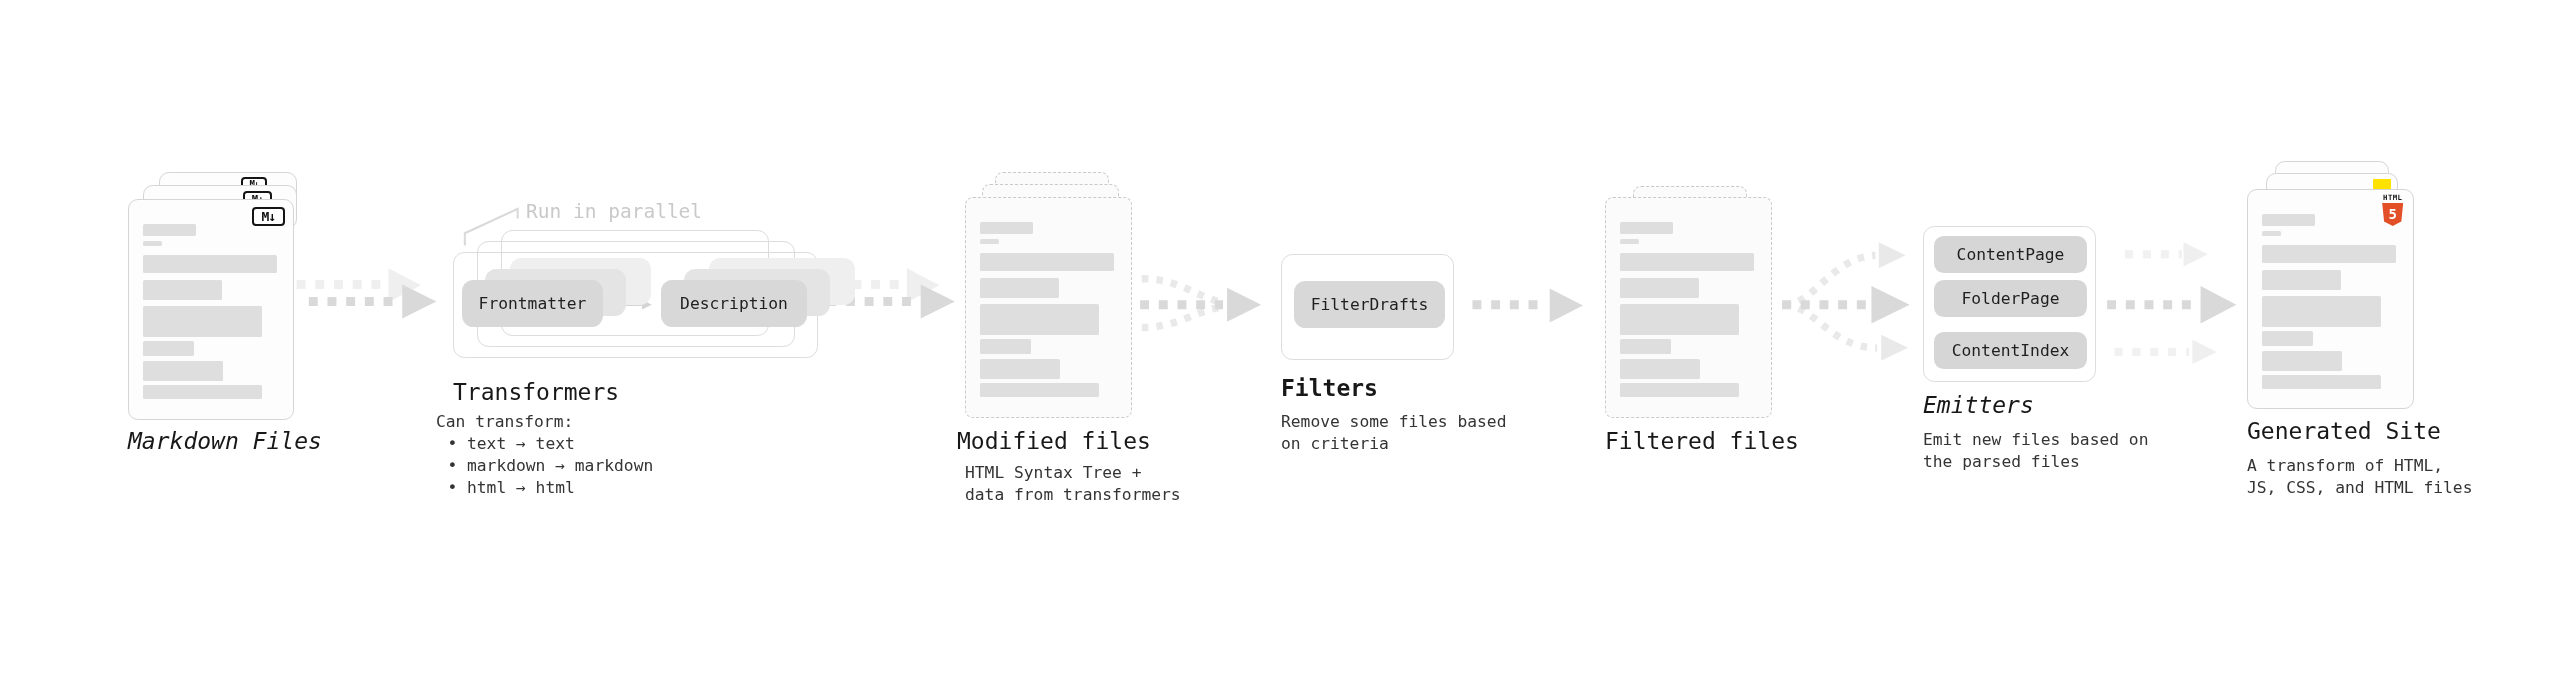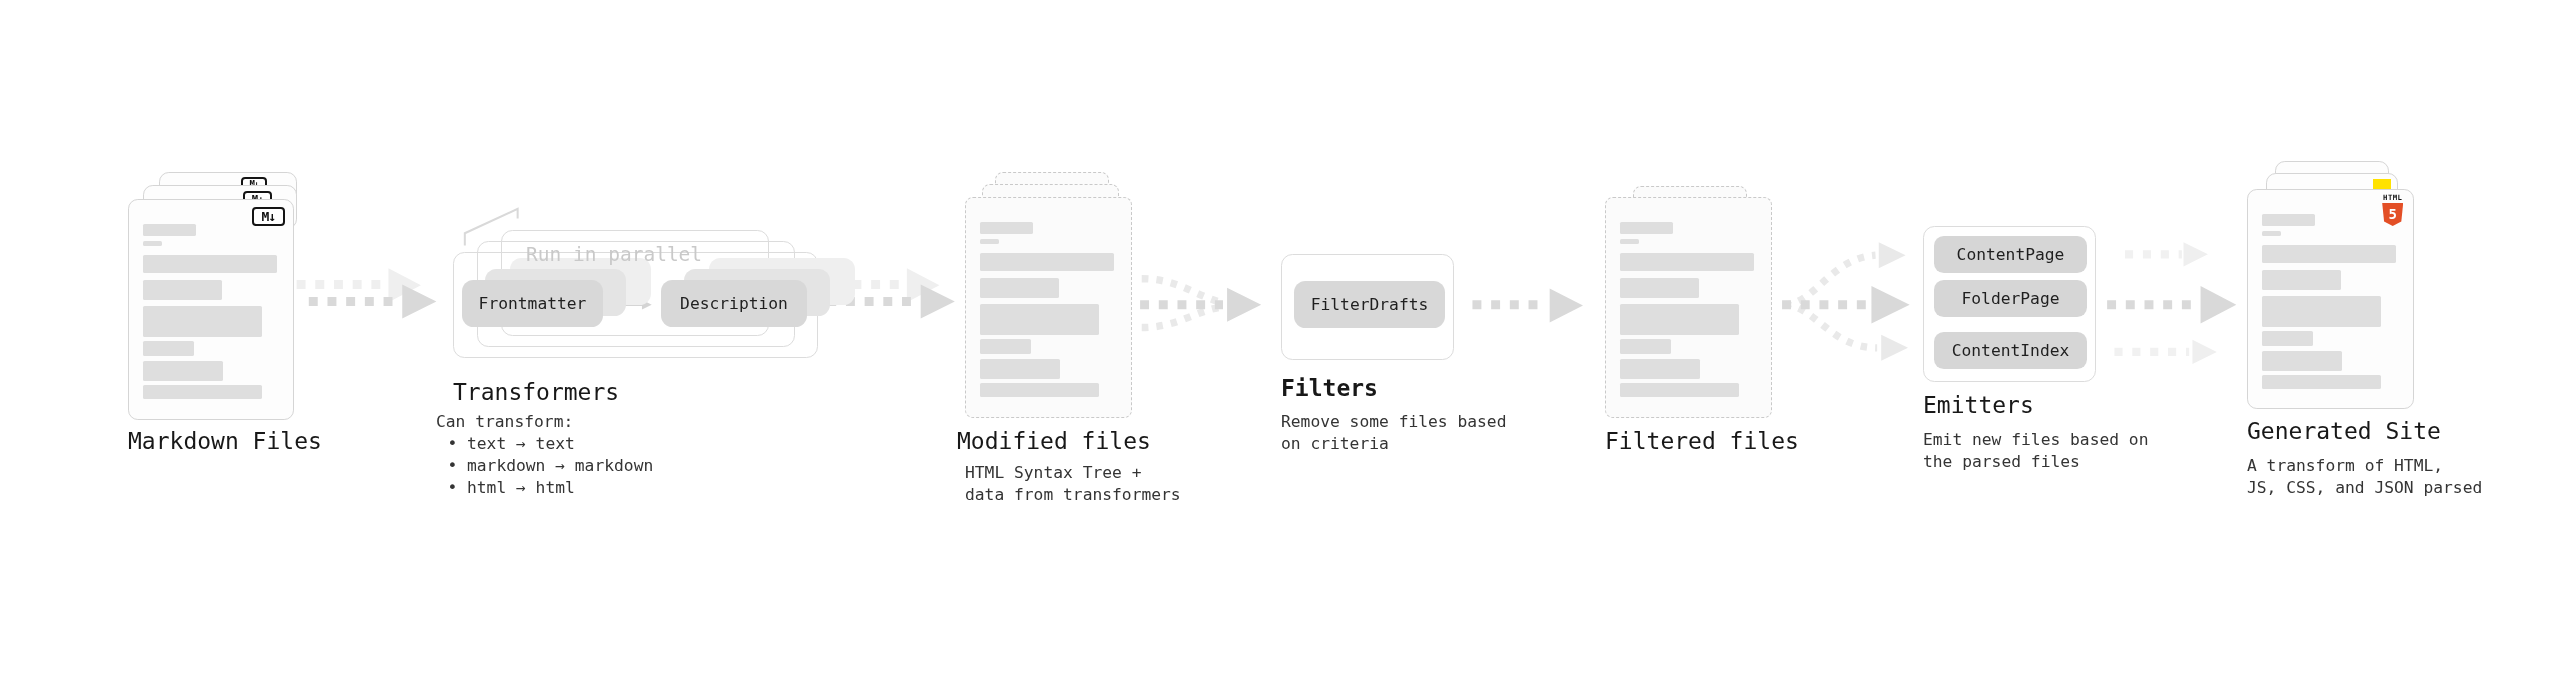--- a/index.html
+++ b/index.html
@@ -46,21 +46,21 @@
   .pill{position:absolute;background:#d8d8d8;border-radius:11.4px;display:flex;align-items:center;justify-content:center;
     font-size:16.3px;color:#1f1f1f;white-space:nowrap;}
   .pill.ghost2{background:#e4e4e4;}
   .pill.ghost3{background:#efefef;}
   .pill.emit{background:#d6d6d6;border-radius:9.8px;}
 
   
   .stage-title{position:absolute;font-size:23px;line-height:28px;color:#181818;white-space:nowrap;}
   .stage-desc{position:absolute;font-size:16.3px;line-height:22px;color:#343434;white-space:nowrap;}
   .stage-desc .bullet{padding-left:11.4px;}
-  .note{position:absolute;font-size:19.5px;line-height:23px;color:#c9c9c9;white-space:nowrap;margin-top:43px;}
+  .note{position:absolute;font-size:19.5px;line-height:23px;color:#c9c9c9;white-space:nowrap;}
 
   
   .shaft{fill:none;stroke-linecap:butt;}
   .shaft.dark{stroke:var(--arrow-gray,#d9d9d9);stroke-width:11;stroke-dasharray:11 12;}
   .shaft.light{stroke:var(--arrow-light,#efefef);stroke-width:11;stroke-dasharray:11 12;}
   .shaft.xlight{stroke:#f1f1f1;stroke-width:10;stroke-dasharray:10 12;}
   .dark-fill{fill:var(--arrow-gray,#d9d9d9);}
   .light-fill{fill:var(--arrow-light,#efefef);}
   .curve{fill:none;stroke:#e9e9e9;stroke-width:9;stroke-dasharray:8 10;}
   .curve-fill{fill:#e9e9e9;}
@@ -147,21 +147,21 @@
         <i class="b1"></i>
           <i class="b2"></i>
         <i class="b3"></i>
           <i class="b4"></i>
         <i class="b5"></i>
           <i class="b6"></i>
         <i class="b7"></i>
           <i class="b8"></i>
       </div>
     </div>
-    <div class="stage-title" style="left:128px;top:427px;">Markdown Files</div>
+    <div class="stage-title" style="left:128px;top:427px;font-style:italic;">Markdown Files</div>
   </div>
 
   <div>
     <div class="outline-card" style="left:501px;top:230px;width:268px;height:106px;"></div>
     <div class="outline-card" style="left:477px;top:241px;width:318px;height:106px;"></div>
     <div class="outline-card" style="left:453px;top:252px;width:365px;height:106px;"></div>
 
     <div class="pill ghost3" style="left:510px;top:258px;width:141px;height:47px;"></div>
     <div class="pill ghost3" style="left:709px;top:258px;width:146px;height:47px;"></div>
     <div class="pill ghost2" style="left:485px;top:269px;width:141px;height:47px;"></div>
@@ -228,21 +228,21 @@
       </div>
     </div>
     <div class="stage-title" style="left:1605px;top:427px;">Filtered files</div>
   </div>
 
   <div>
     <div class="outline-card" style="left:1923px;top:226px;width:173px;height:156px;"></div>
     <div class="pill emit" style="left:1934px;top:236px;width:153px;height:37px;">ContentPage</div>
     <div class="pill emit" style="left:1934px;top:280px;width:153px;height:37px;">FolderPage</div>
     <div class="pill emit" style="left:1934px;top:332px;width:153px;height:37px;">ContentIndex</div>
-    <div class="stage-title" style="left:1923px;top:391px;">Emitters</div>
+    <div class="stage-title" style="left:1923px;top:391px;font-style:italic;">Emitters</div>
     <div class="stage-desc" style="left:1923px;top:429px;">
       <div>Emit new files based on</div>
       <div>the parsed files</div>
     </div>
   </div>
 
   <div>
     <div class="file-card" style="left:2275px;top:161px;width:114px;height:42px;">
       <div class="css-badge">
         <div class="txt">CSS</div>
@@ -266,18 +266,18 @@
           <i class="b4"></i>
         <i class="b5"></i>
           <i class="b6"></i>
         <i class="b7"></i>
           <i class="b8"></i>
       </div>
     </div>
     <div class="stage-title" style="left:2247px;top:417px;">Generated Site</div>
     <div class="stage-desc" style="left:2247px;top:455px;">
       <div>A transform of HTML,</div>
-      <div>JS, CSS, and JSON parsed</div>
+      <div>JS, CSS, and HTML files</div>
     </div>
   </div>
 
 </div>
 
 
 </body></html>

